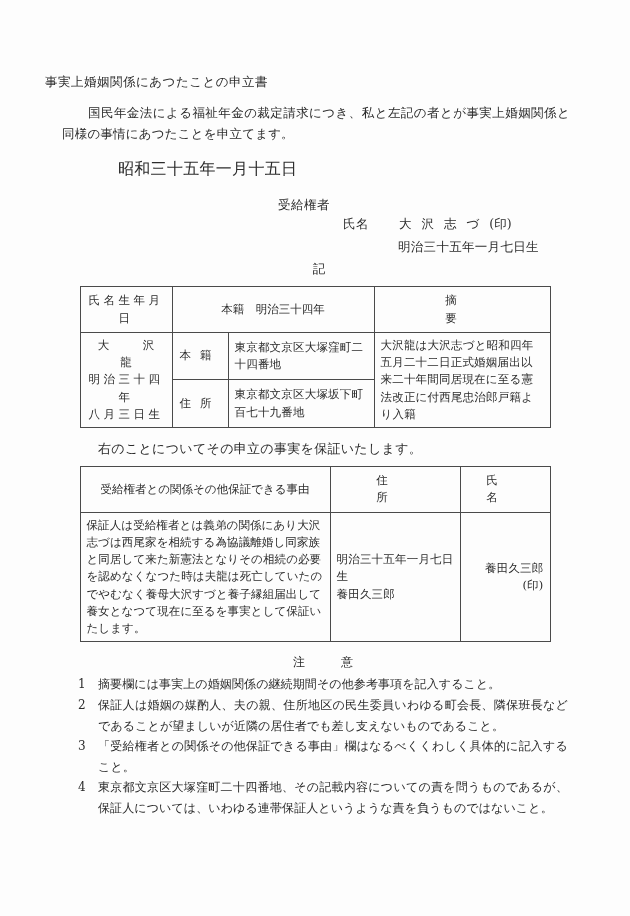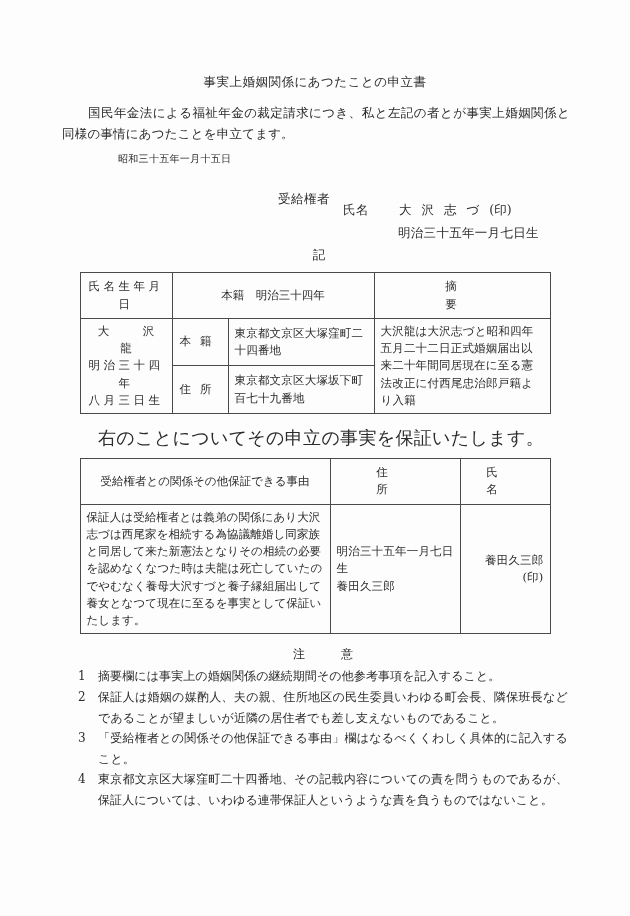--- a/index.html
+++ b/index.html
@@ -17,49 +17,49 @@
   }
   .page {
     position: absolute;
     left: 0; top: 0;
     width: 630px;
     height: 916px;
     box-sizing: border-box;
     padding: 0;
   }
   .title {
-    text-align: center;
     font-size: 12.5px;
     letter-spacing: 0.5px;
     margin-top: 73px;
     line-height: 1.4;
+    padding-left: 45px;
   }
   .body-para {
     font-size: 12.5px;
     line-height: 1.75;
     margin: 11px 60px 0 62px;
     text-indent: 26px;
     text-align: justify;
     letter-spacing: 0.2px;
   }
   .date-line {
-    font-size: 10px;
-    margin: 7px 0 0 118px;
+    font-size: 16px;
+    margin: 14px 0 0 118px;
     letter-spacing: 0.3px;
   }
   .party-block {
     margin-top: 9px;
     font-size: 12.5px;
     position: relative;
     height: 72px;
   }
   .party-label {
     position: absolute;
     left: 278px;
-    top: 16px;
+    top: 8px;
     letter-spacing: 0.5px;
   }
   .addr-row {
     position: absolute;
     left: 343px;
     top: 0px;
     white-space: nowrap;
   }
   .addr-row .k { letter-spacing: 0.5px; }
   .addr-row .v { margin-left: 18px; letter-spacing: 0.3px; }
@@ -130,21 +130,21 @@
     letter-spacing: 0.2px;
   }
   .cell-note {
     text-align: left;
     line-height: 1.55;
     vertical-align: top;
     padding: 7px 6px;
     letter-spacing: 0.2px;
   }
   .mid-para {
-    font-size: 18px;
+    font-size: 13px;
     margin: 12px 0 0 98px;
     letter-spacing: 0.3px;
   }
   .cell-reason {
     text-align: left;
     line-height: 1.6;
     vertical-align: top;
     padding: 7px 7px;
     letter-spacing: 0.1px;
   }

